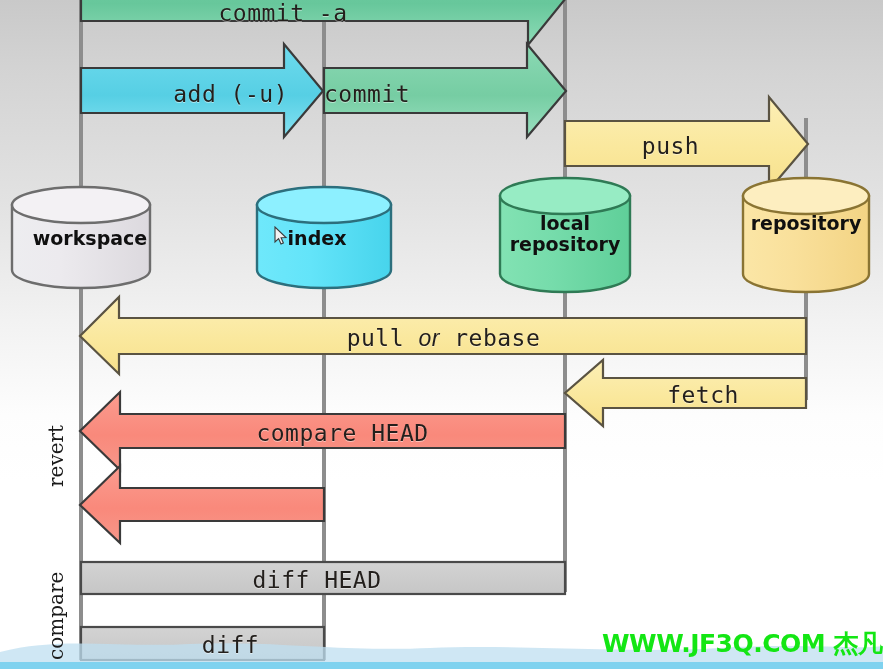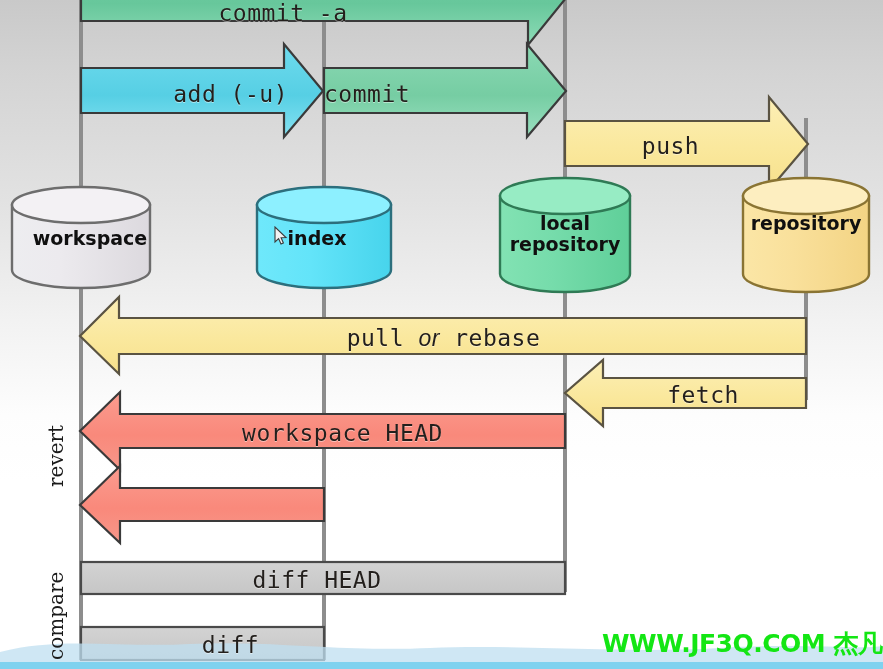--- a/index.html
+++ b/index.html
@@ -197,21 +197,21 @@
   <div class="lbl arrow-label" style="left:324px; top:81px; width:242px; text-align:left;">commit</div>
 
   <div class="lbl arrow-label" style="left:565px; top:133px; width:211px; text-align:center;">push</div>
 
   <div class="lbl arrow-label" style="left:81px; top:325px; width:725px; text-align:center;">
     <span>pull </span><span class="emph-italic">or</span><span> rebase</span>
   </div>
 
   <div class="lbl arrow-label" style="left:600px; top:382px; width:206px; text-align:center;">fetch</div>
 
-  <div class="lbl arrow-label" style="left:120px; top:420px; width:445px; text-align:center;">workspace HEAD</div>
+  <div class="lbl arrow-label" style="left:120px; top:420px; width:445px; text-align:center;">compare HEAD</div>
 
 
   <div class="lbl arrow-label" style="left:81px; top:567px; width:472px; text-align:center;">diff HEAD</div>
 
   <div class="lbl arrow-label" style="left:81px; top:632px; width:243px; text-align:center;padding-left:28px;">diff</div>
 
   <div class="lbl cyl-label" style="left:12px; top:228px; width:138px;margin-left:9px;">workspace</div>
 
   <div class="lbl cyl-label" style="left:257px; top:228px; width:120px;">index</div>
 

